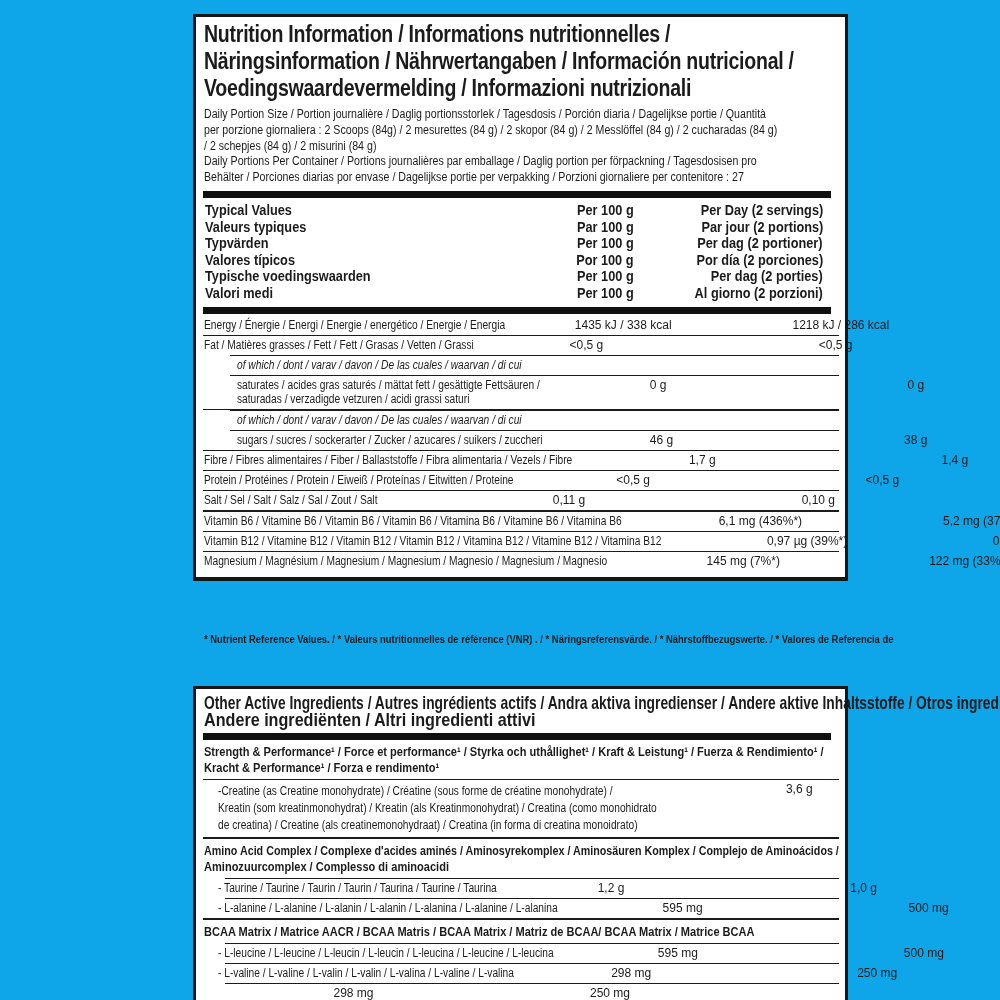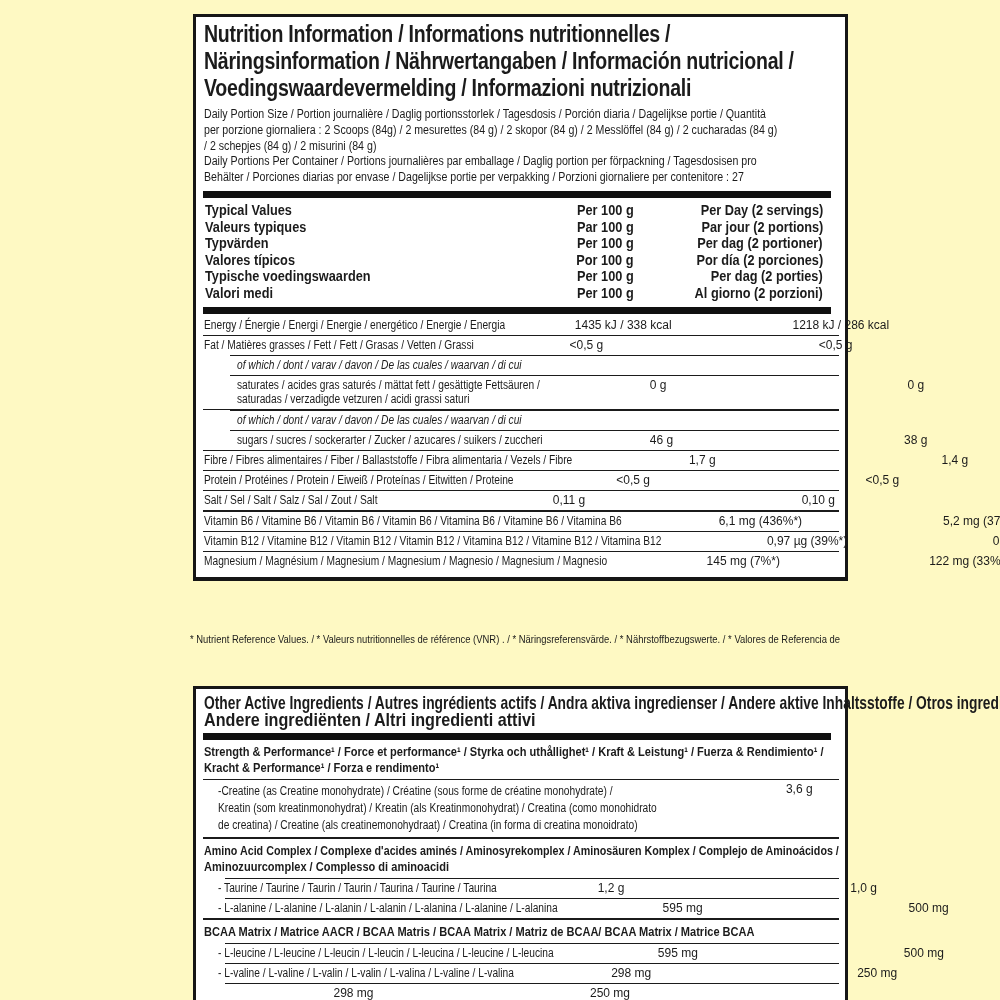--- a/index.html
+++ b/index.html
@@ -1,16 +1,16 @@
 <!DOCTYPE html>
 <html><head>
 <meta charset="utf-8">
 <style>
   html,body{margin:0;padding:0;background:#ffffff;}
-  .canvas{position:relative;width:1000px;height:1000px;background:#fef9c3;
+  .canvas{position:relative;width:1000px;height:1000px;background:#0ea5e9;
           font-family:"Liberation Sans",sans-serif;color:#1b1b1b;overflow:hidden;}
   .box{position:absolute;left:193px;width:655px;box-sizing:border-box;background:#fff;
        border:3px solid #161616;}
   .box1{top:14px;border-bottom-width:4px;padding:2px 6px 6px 7px;}
   .box2{top:686px;border-bottom-width:5px;padding:3px 6px 4px 7px;}
   .tline{position:relative;}
   .fit{display:inline-block;white-space:nowrap;transform-origin:0 50%;}
   .fit.r{transform-origin:100% 50%;}
   .title{font-weight:700;font-size:23px;line-height:27px;letter-spacing:-0.3px;margin:2px 0 5px 1px;}
   .para{font-size:12.5px;line-height:15.8px;margin-left:1px;}
@@ -26,21 +26,21 @@
   .trow{display:grid;grid-template-columns:1fr 130px 205px;align-items:start;
         font-size:12px;line-height:14px;padding:2.5px 0;}
   .name{padding-left:1px;}
   .ind{padding-left:34px;}
   .ind2{padding-left:15px;}
   .it{font-style:italic;}
   .hr{height:1px;background:#1b1b1b;}
   .hr.i1{margin-left:27px;}
   .hr.i2{margin-left:22px;}
   .hr.th{height:2px;}
-  .footnote{position:absolute;left:190px;top:632px;width:650px;font-size:11.5px;line-height:15.8px;}
+  .footnote{position:absolute;left:204px;top:632px;width:650px;font-size:11.5px;line-height:15.8px;font-weight:bold;}
   .oheading{font-weight:700;font-size:19px;line-height:17px;margin:2px 16px 1px 1px;}
   .sheading{font-weight:700;font-size:13px;line-height:16px;margin:4px 0 3px 1px;}
   .trow2{display:grid;grid-template-columns:1fr 130px 205px;align-items:start;
          font-size:12px;line-height:13px;padding:3px 0;}
   .multi .tline{line-height:17px;}
 </style>
 </head>
 <body>
 
 <div class="canvas">

